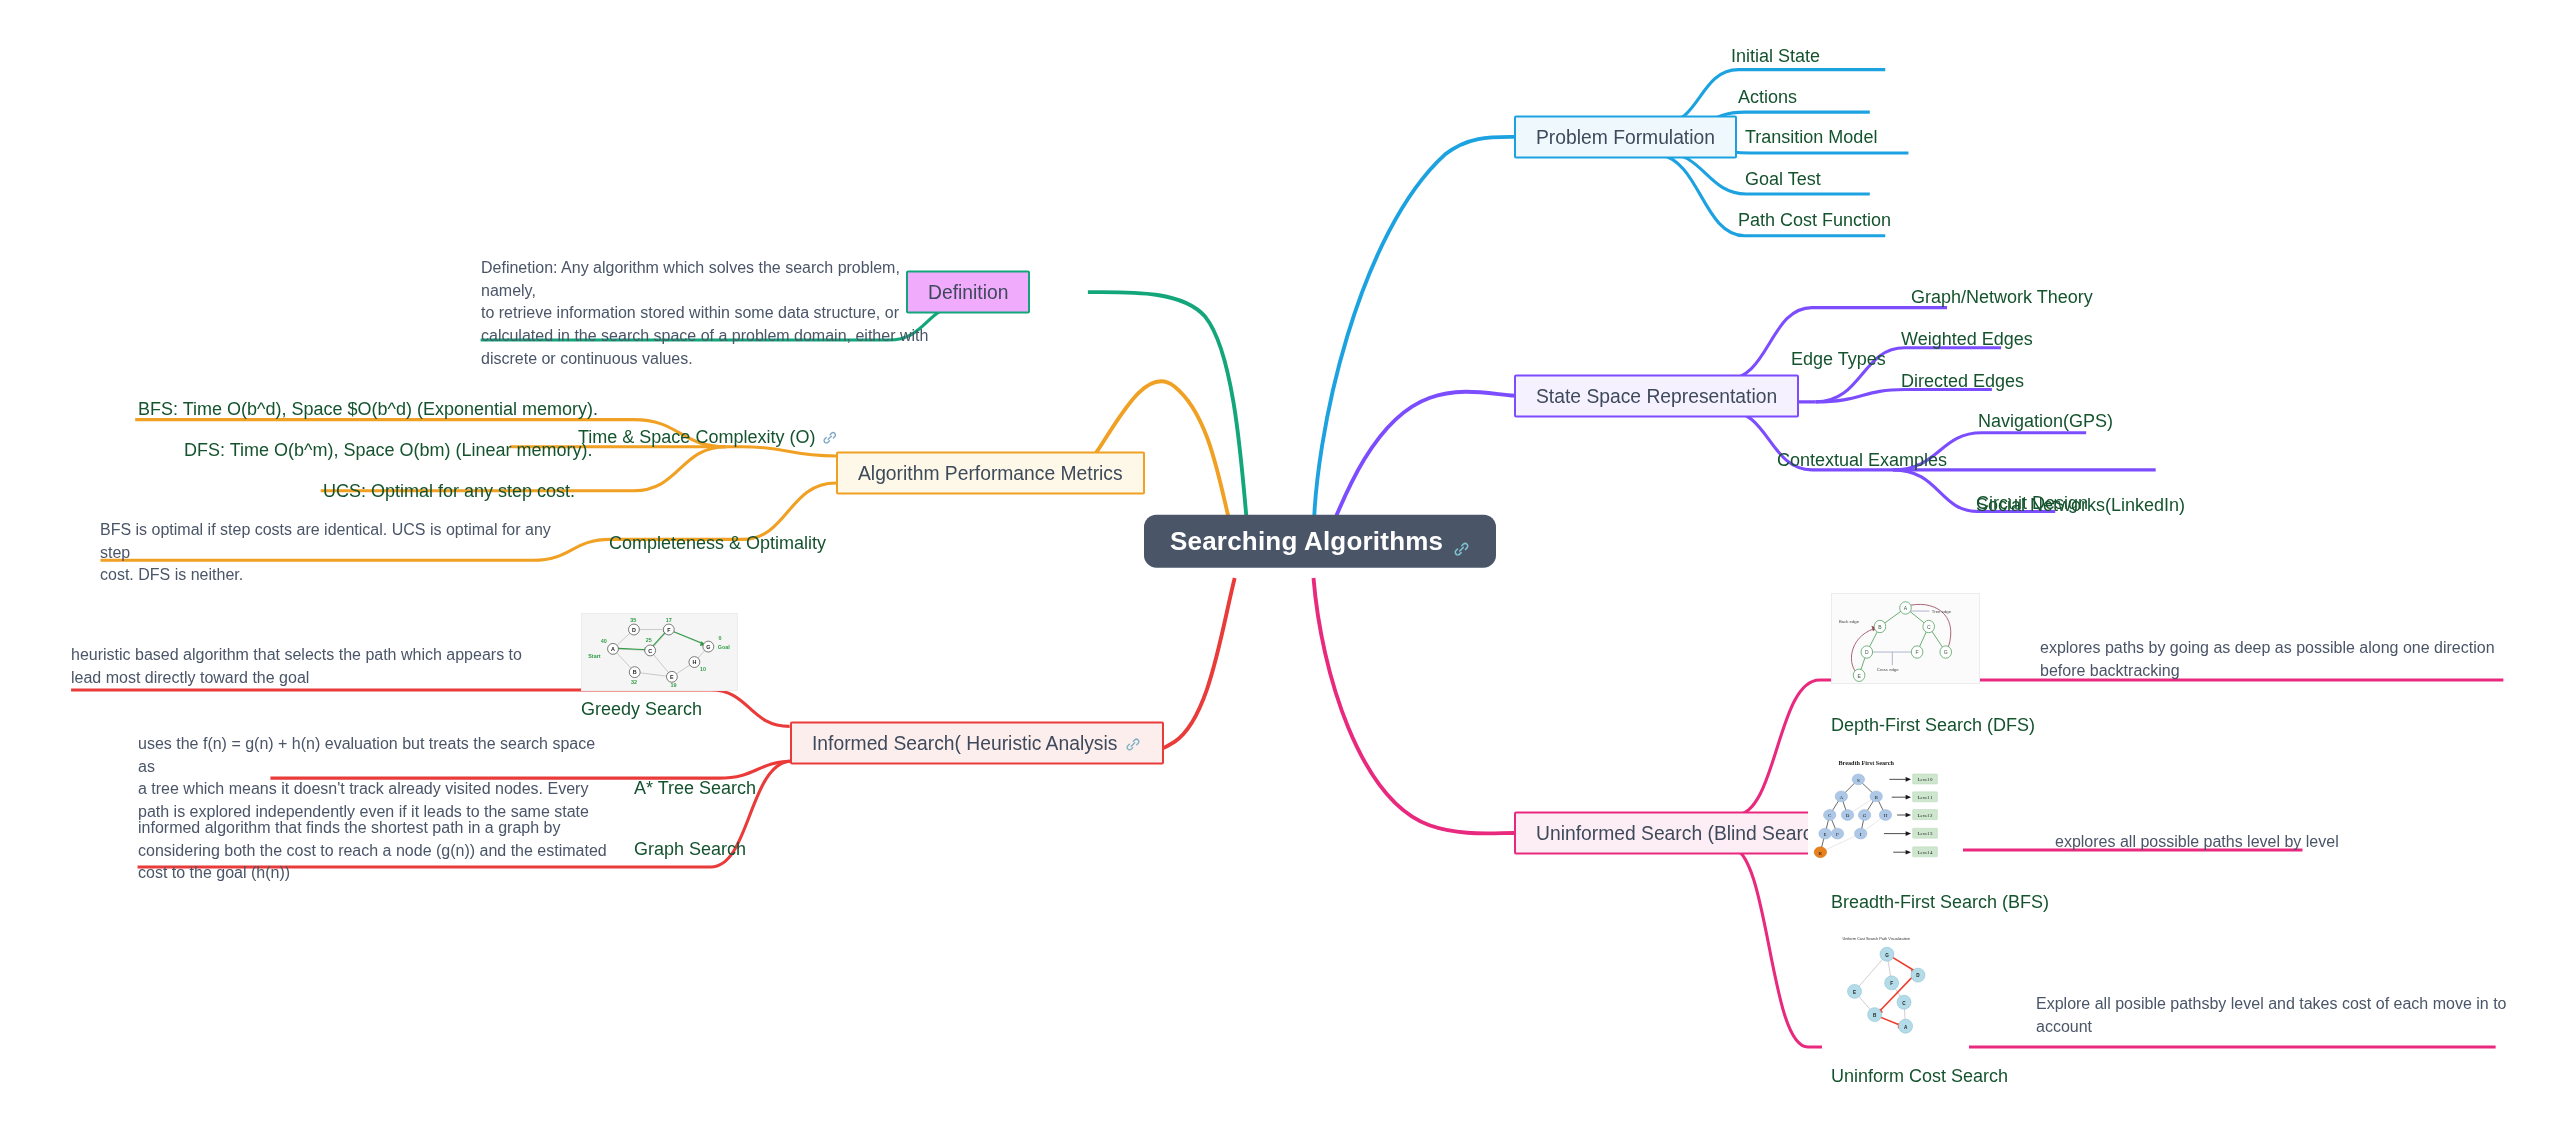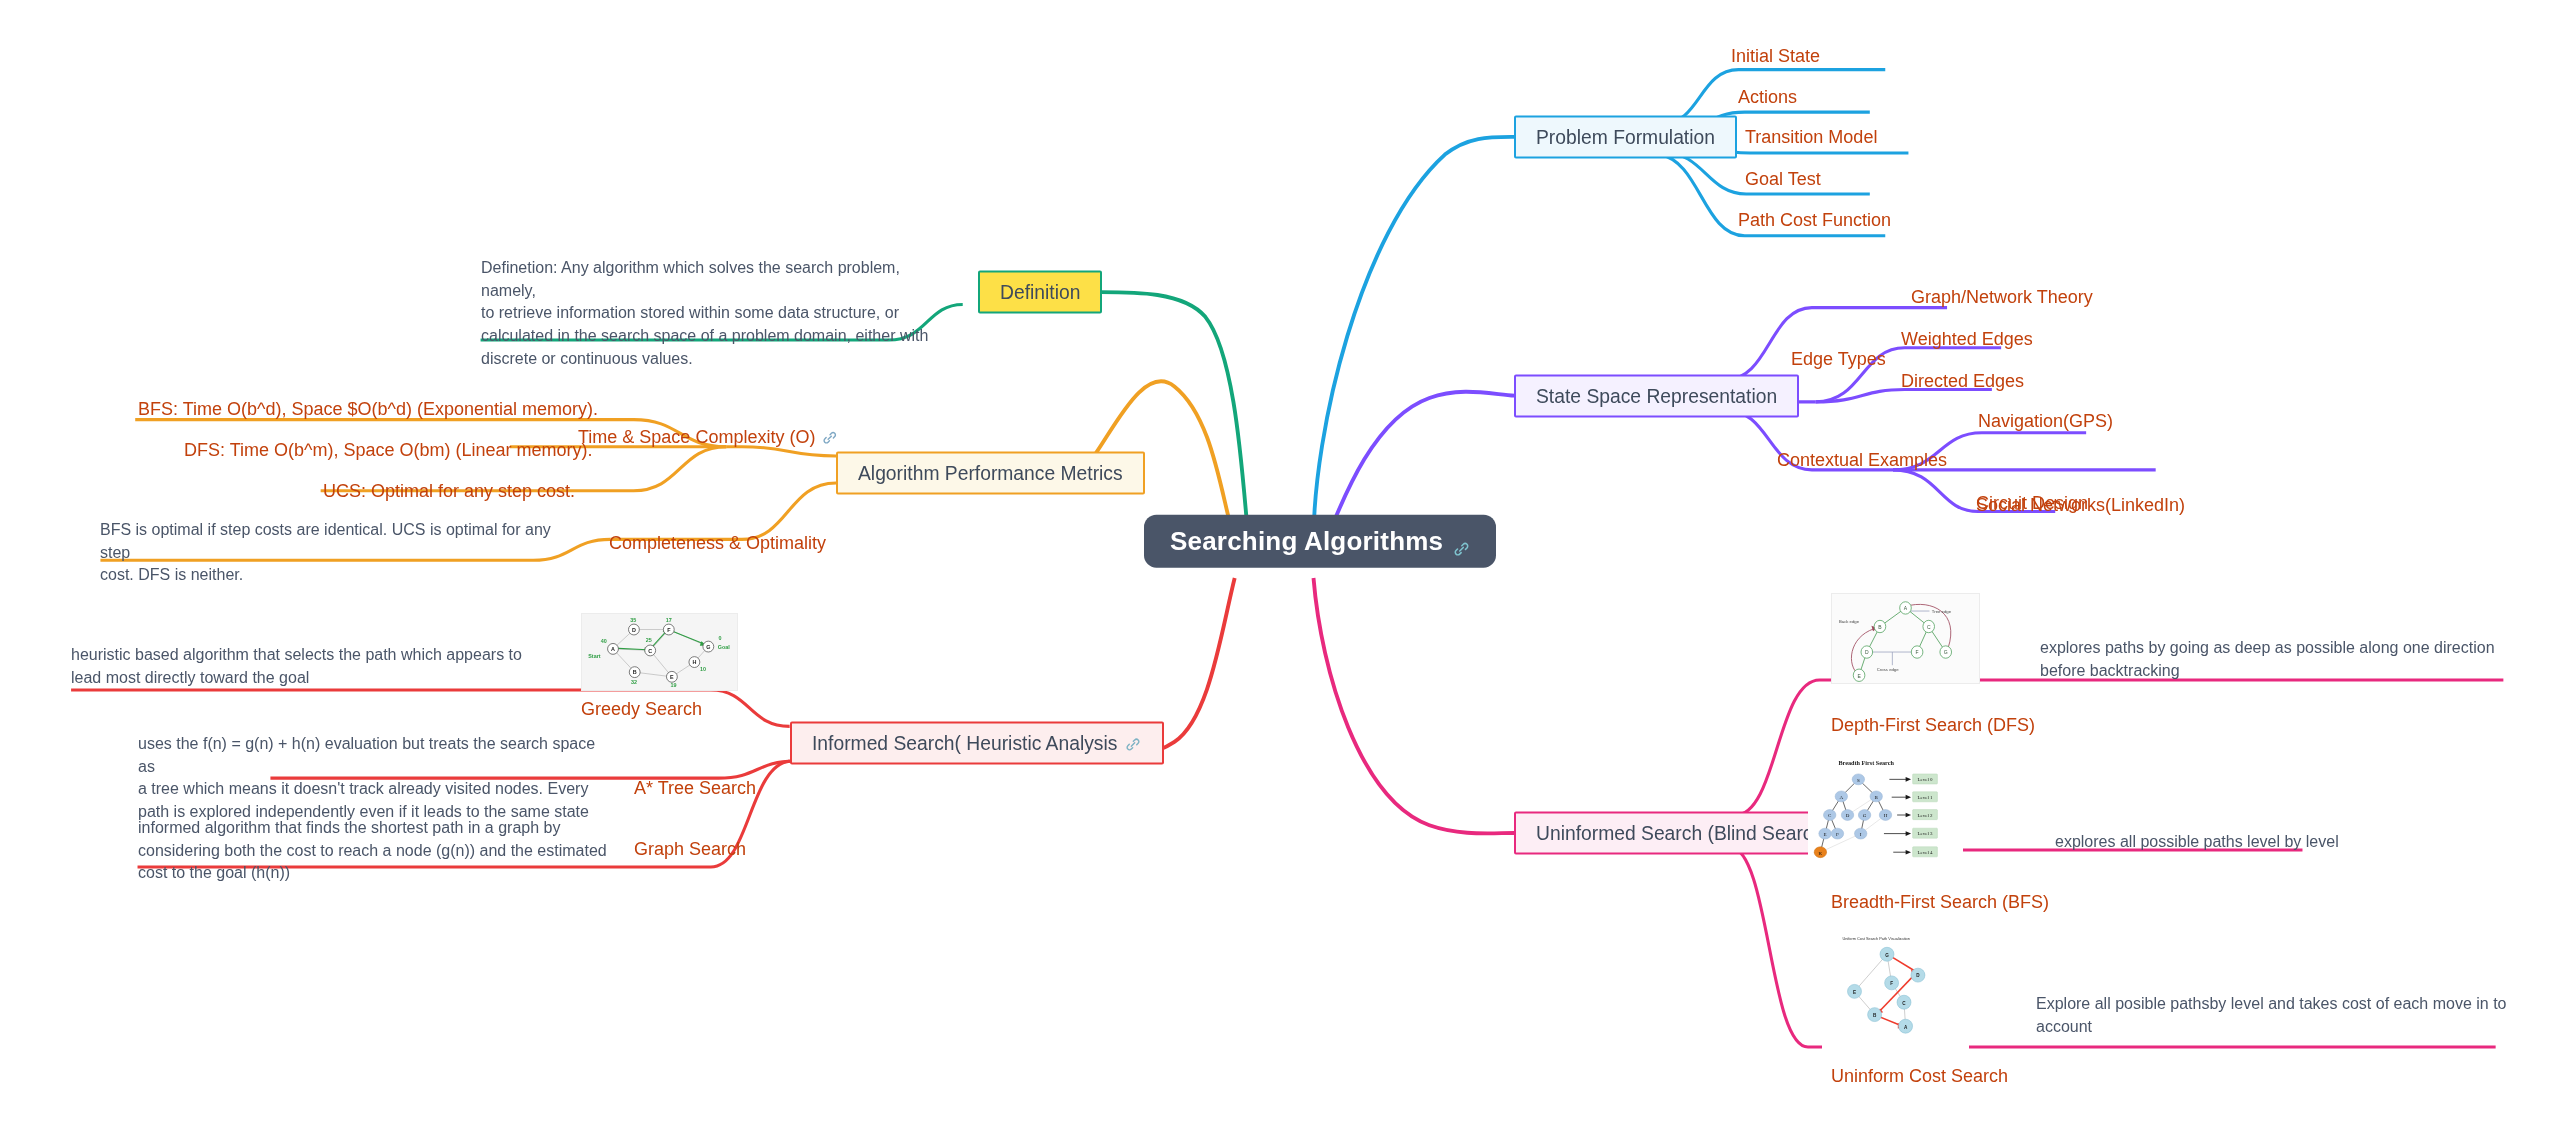--- a/index.html
+++ b/index.html
@@ -48,21 +48,21 @@
     border: 2.3px solid;
     font-size: 19.3px;
     padding: 8.5px 20px;
     color: #3e4a5b;
     gap: 7.7px;
   }
   
   .leaf {
     position: absolute;
     font-size: 18px;
-    color: #c2410c;
+    color: #14532d;
     white-space: nowrap;
     display: flex;
     align-items: center;
     gap: 7px;
   }
   
   .para {
     position: absolute;
     font-size: 16px;
     line-height: 1.42;
@@ -190,21 +190,21 @@
   <div class="leaf" style="left:1978px; top:411px;">
     <span>Navigation(GPS)</span>
   </div>
   <div class="leaf" style="left:1976px; top:452px;margin-top:43px;">
     <span>Social Networks(LinkedIn)</span>
   </div>
   <div class="leaf" style="left:1976px; top:493px;">
     <span>Circuit Design</span>
   </div>
 
-  <div class="node branch-node" style="left:978px; top:292px; transform:translate(0,-50%); border-color:#13a67a; background:#fde047;">
+  <div class="node branch-node" style="left:906px; top:292px; transform:translate(0,-50%); border-color:#13a67a; background:#f0abfc;">
     <span>Definition</span>
   </div>
   <div class="para" style="left:481px; top:257px; width:464px;">Definetion: Any algorithm which solves the search problem, namely,
 to retrieve information stored within some data structure, or
 calculated in the search space of a problem domain, either with
 discrete or continuous values.</div>
 
   <div class="node branch-node" style="left:836px; top:473px; transform:translate(0,-50%); border-color:#f0a023; background:#fdf8e8;">
     <span>Algorithm Performance Metrics</span>
   </div>

